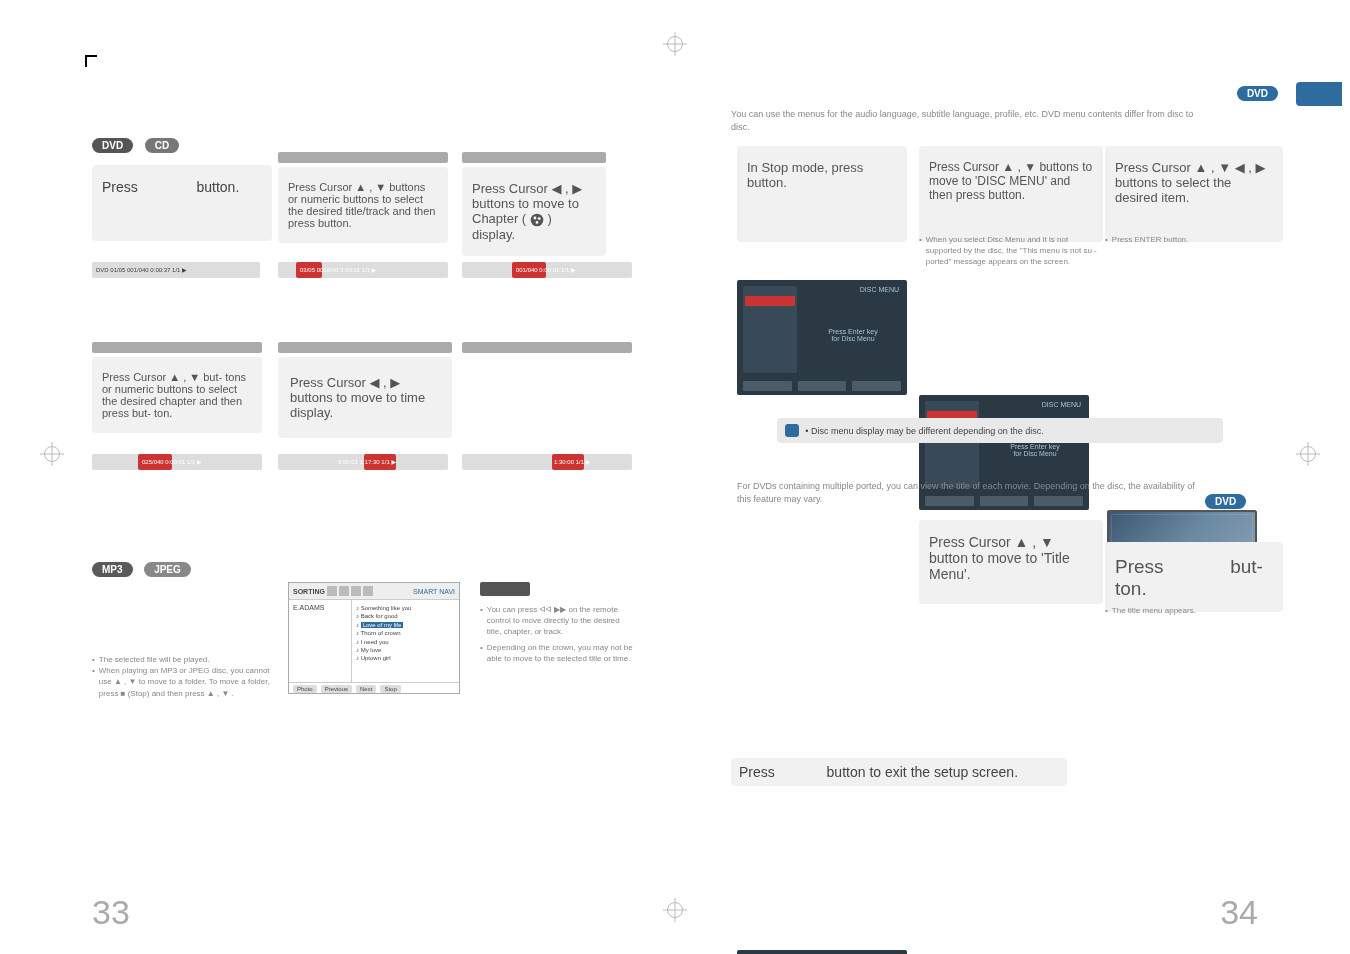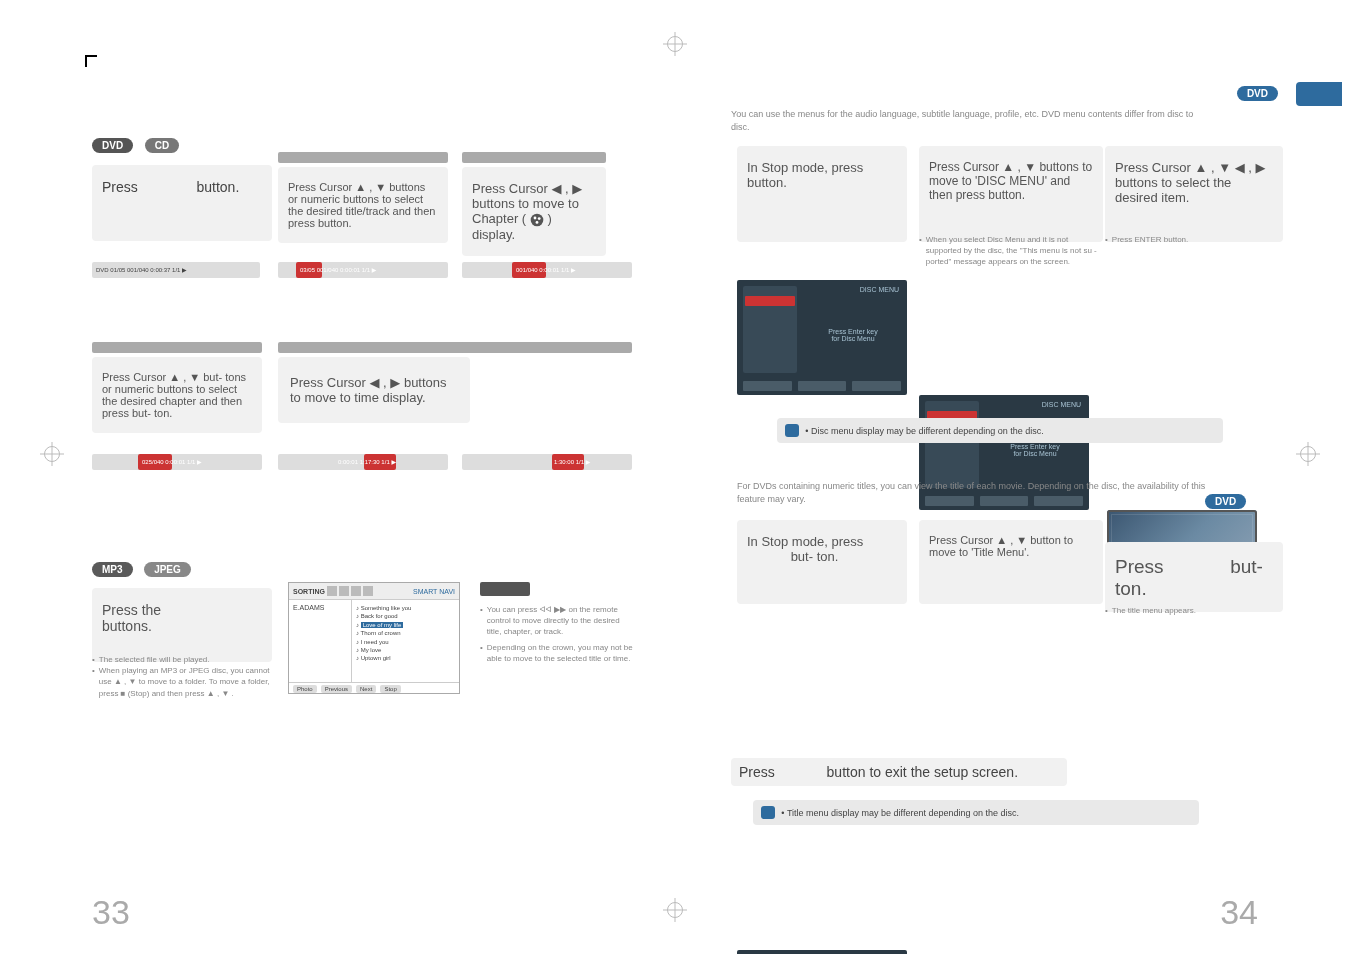--- a/index.html
+++ b/index.html
@@ -133,21 +133,21 @@
   </div>
   <div class="col strip" style="left:462px;top:262px;width:170px">
     <div class="stripbar" style="left:50px;width:34px"></div>
     <span class="striplabel" style="left:54px">001/040   0:00:01   1/1  ▶</span>
   </div>
 
   <div class="col" style="left:92px;top:342px;width:170px">
     <div class="headerbar"></div>
     <div class="box" style="font-size:11px">Press Cursor ▲ , ▼ but- tons or numeric buttons to select the desired chapter and then press            but- ton.</div>
   </div>
-  <div class="col" style="left:278px;top:342px;width:192px">
+  <div class="col" style="left:278px;top:342px;width:174px">
     <div class="headerbar"></div>
     <div class="box" style="font-size:13px;padding:18px 12px">Press Cursor ◀ , ▶ buttons to move to time display.</div>
   </div>
   <div class="col" style="left:462px;top:342px;width:170px">
     <div class="headerbar"></div>
   </div>
 
   <div class="col strip" style="left:92px;top:454px;width:170px">
     <div class="stripbar" style="left:46px;width:34px"></div>
     <span class="striplabel" style="left:50px">025/040   0:00:01   1/1  ▶</span>
@@ -158,24 +158,20 @@
   </div>
   <div class="col strip" style="left:462px;top:454px;width:170px">
     <div class="stripbar" style="left:90px;width:32px"></div>
     <span class="striplabel" style="left:92px">1:30:00   1/1  ▶</span>
   </div>
 
   <div style="position:absolute;left:92px;top:562px">
     <span class="pill mp3">MP3</span>
     <span class="gap"></span>
     <span class="pill jpeg">JPEG</span>
-  </div>
-  <div class="col box" style="left:92px;top:588px;width:160px;height:46px;font-size:14px">
-    <span>Press the</span><br>
-    <span>buttons.</span>
   </div>
   <div class="col thin" style="left:92px;top:654px;width:184px">
     <div class="bullet">
         <span class="dot">•</span>
         <span>The selected file will be played.</span>
       </div>
     <div class="bullet">
         <span class="dot">•</span>
         <span>When playing an MP3 or JPEG disc, you cannot use ▲ , ▼ to move to a folder. To move a folder, press ■ (Stop) and then press ▲ , ▼ .</span>
       </div>
@@ -274,31 +270,26 @@
         <span></span>
       </div>
   </div>
   <div class="col photo" style="left:432px;top:280px"></div>
 
   <div class="col notebox" style="left:102px;top:418px;width:430px">
     <span class="tag">&nbsp;</span>
     <span style="font-size:9px">•&nbsp;<span>Disc menu display may be different depending on the disc.</span></span>
   </div>
 
-  <div class="col thin" style="left:62px;top:480px;width:470px;font-size:9px">For DVDs containing numeric titles, you can view the title of each movie. Depending on the disc, the availability of this feature may vary.</div>
+  <div class="col thin" style="left:62px;top:480px;width:470px;font-size:9px">For DVDs containing multiple ported, you can view the title of each movie. Depending on the disc, the availability of this feature may vary.</div>
   <div style="position:absolute;left:530px;top:494px">
     <span class="pill dvdblue">DVD</span>
   </div>
 
-  <div class="col box" style="left:62px;top:520px;width:150px;height:56px;font-size:13px">
-    <span>In Stop mode, press</span>
-    <span style="display:inline-block;width:40px"></span>
-    <span>but- ton.</span>
-  </div>
-  <div class="col box" style="left:244px;top:520px;width:164px;height:56px;font-size:11px">Press Cursor ▲ , ▼ button to move to 'Title Menu'.</div>
+  <div class="col box" style="left:244px;top:520px;width:164px;height:56px;font-size:14px">Press Cursor ▲ , ▼ button to move to 'Title Menu'.</div>
   <div class="col box" style="left:430px;top:542px;width:158px;height:42px;font-size:19px">
     <span>Press</span>
     <span style="display:inline-block;width:56px"></span>
     <span>but- ton.</span>
   </div>
   <div class="col thin" style="left:430px;top:605px;width:160px">
     <div class="bullet">
         <span class="dot">•</span>
         <span>The title menu appears.</span>
       </div>
@@ -309,19 +300,15 @@
     
     
     
   </div>
 
   <div class="col notebox" style="left:56px;top:758px;width:320px;background:#f1f1f1">
     <span style="font-size:14px"><span>Press</span>
     <span style="display:inline-block;width:44px"></span>
     <span>button to exit the setup screen.</span></span>
   </div>
-  <div class="col notebox" style="left:78px;top:800px;width:430px">
-    <span class="tag">&nbsp;</span>
-    <span style="font-size:9px">•&nbsp;<span>Title menu display may be different depending on the disc.</span></span>
-  </div>
 
   <div class="pagenum r">34</div>
 </div>
 
 </body></html>

